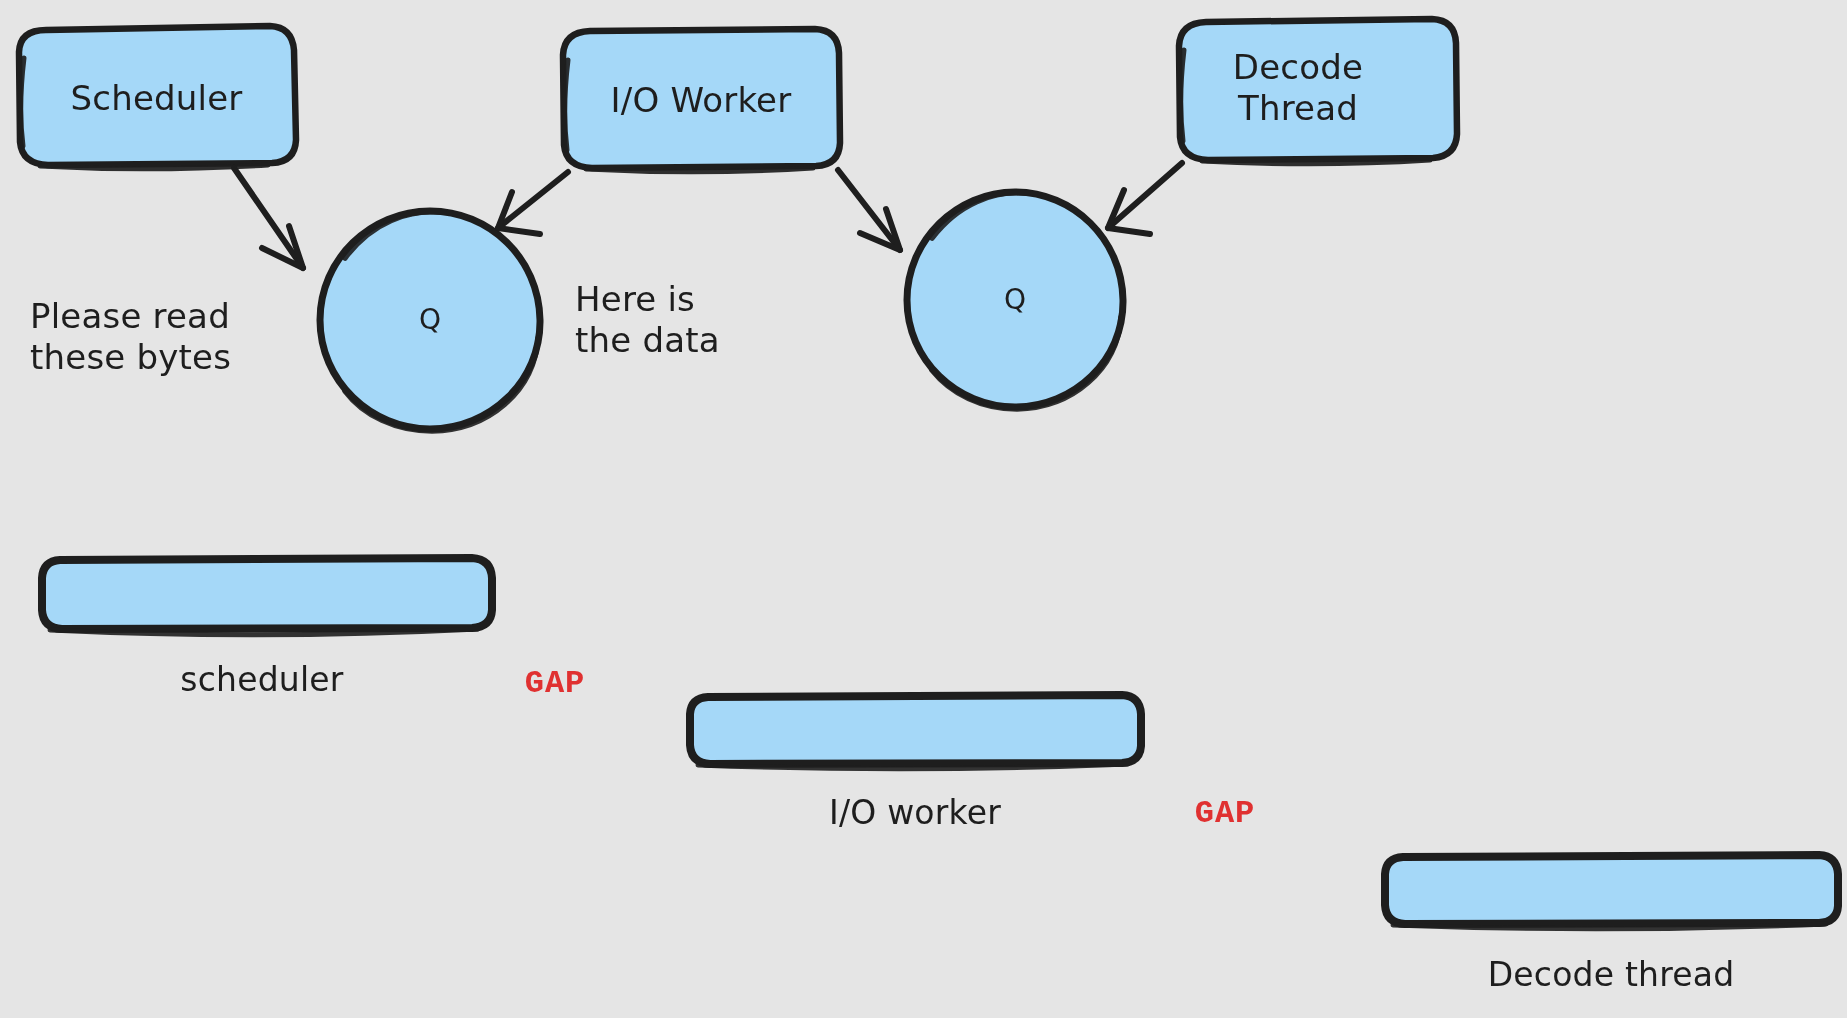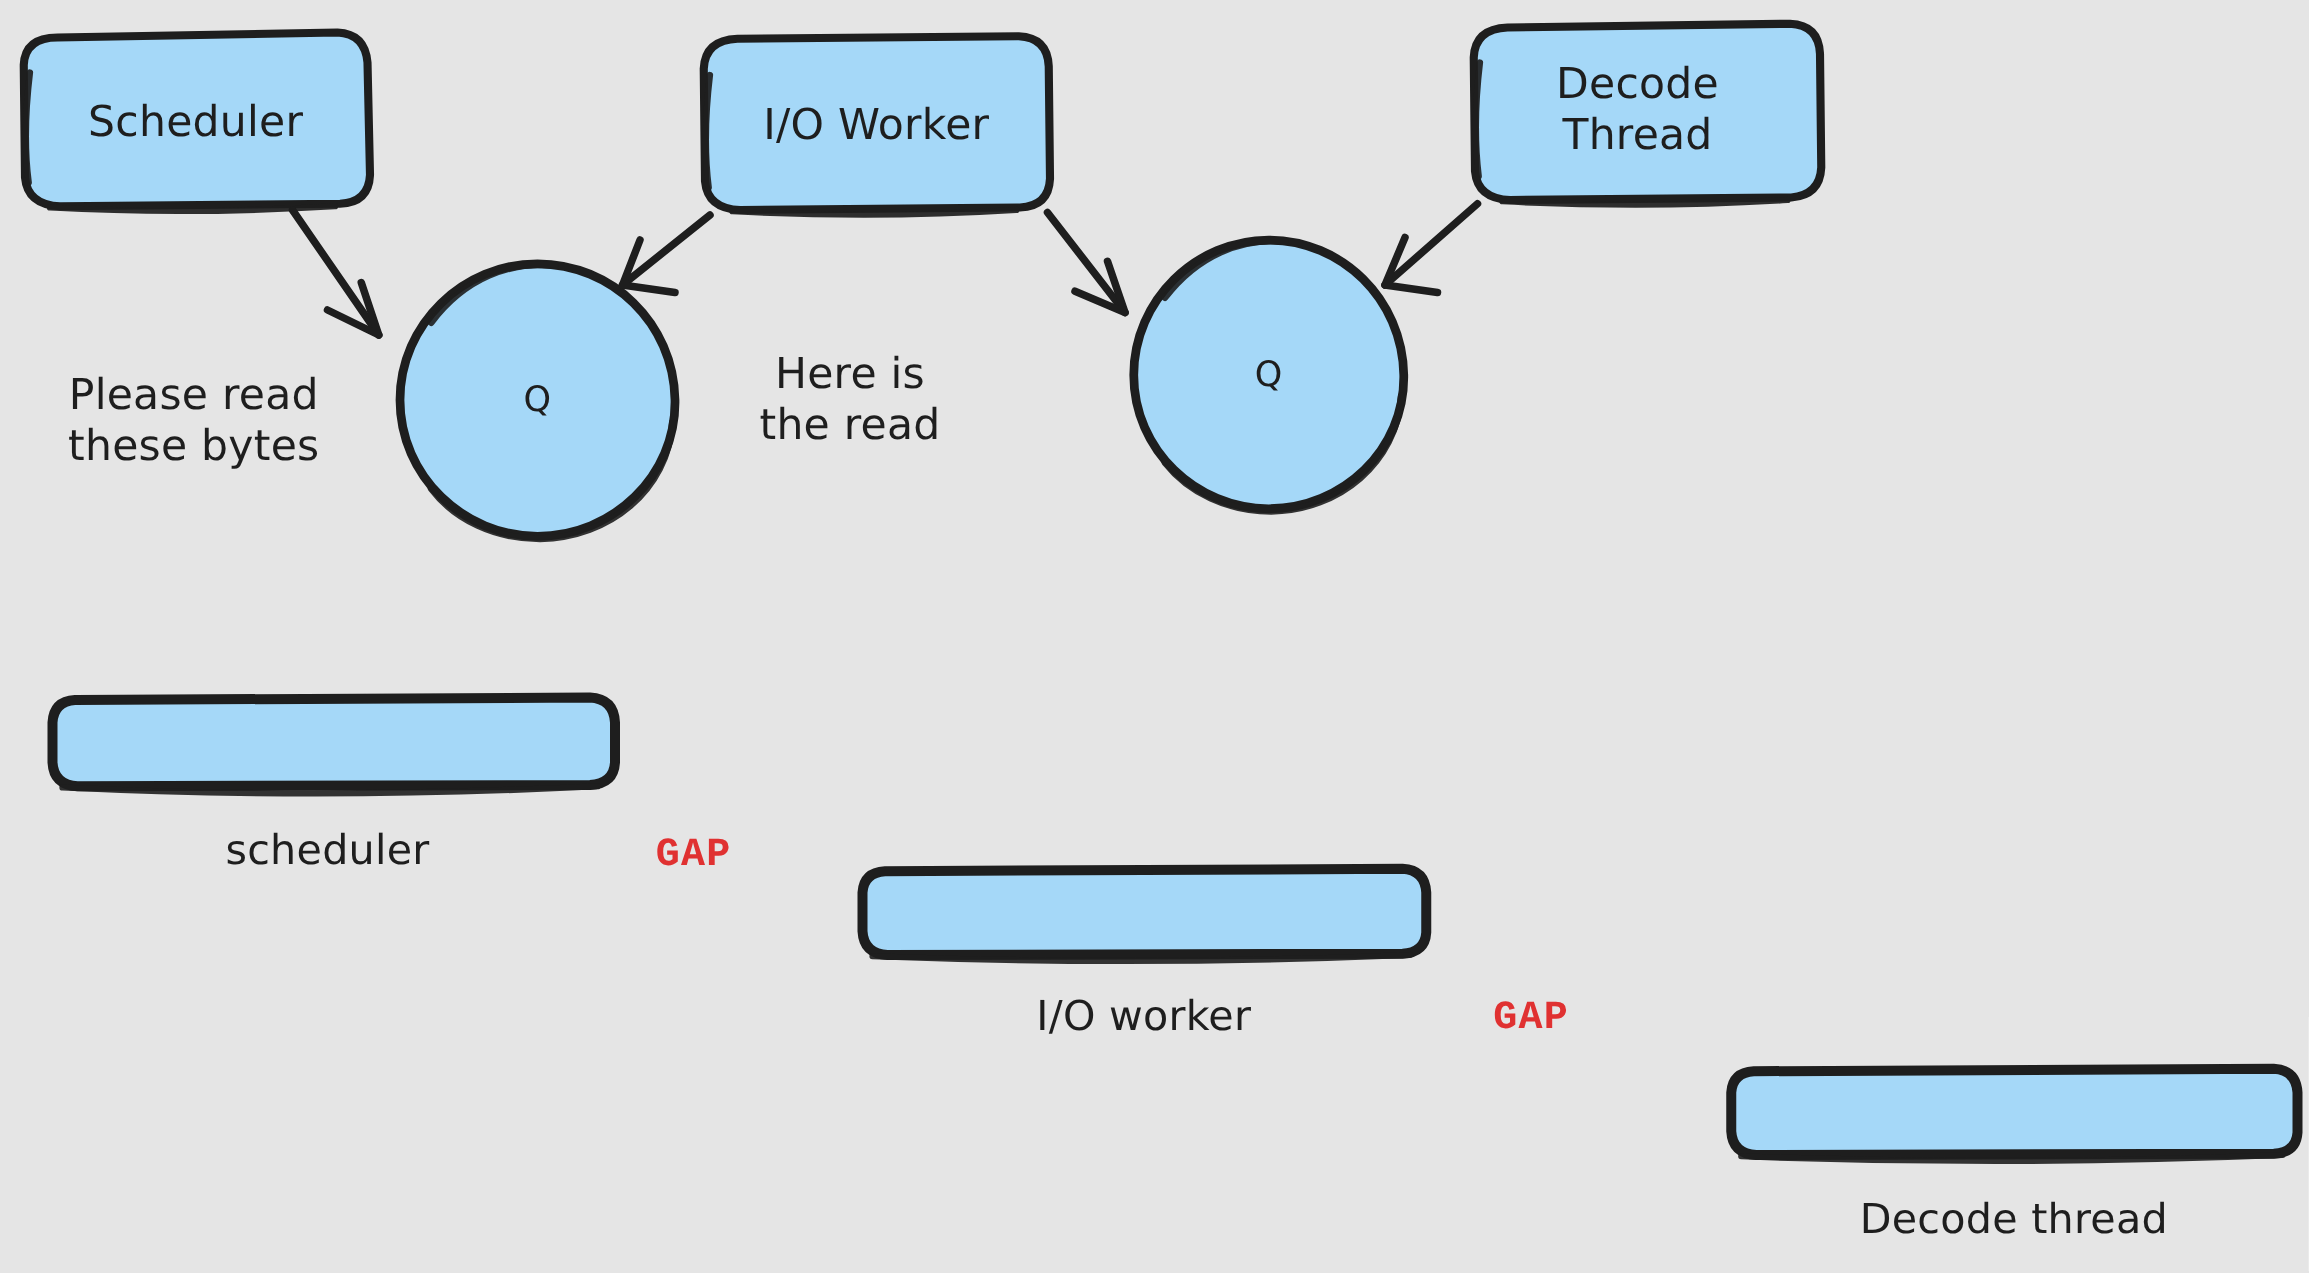--- a/index.html
+++ b/index.html
@@ -38,21 +38,21 @@
     font-size: 34px;
     text-align: center;
     font-weight: 400;
   }
   .q-label {
     font-size: 28px;
     text-align: center;
   }
   .note {
     font-size: 34px;
-    text-align: center;
+    text-align: left;
   }
   .track-label {
     font-size: 33px;
     text-align: center;
   }
   .gap-label {
     font-size: 32px;
     font-weight: 700;
     text-align: center;
     letter-spacing: 1px;
@@ -125,32 +125,32 @@
       <path d="M 1403 857 L 1819 855 Q 1837 856 1838 874 L 1838 906 Q 1837 922 1819 923 L 1405 924 Q 1386 923 1385 905 L 1385 874 Q 1386 858 1403 857 Z" fill="#a5d8f8" stroke="#1e1e1e" stroke-width="8" stroke-linecap="round" stroke-linejoin="round"></path>
       <path d="M 1393 925 Q 1608 933 1826 924" fill="none" stroke="#1e1e1e" stroke-width="5" stroke-linecap="round" opacity="0.9"></path>
     </g>
 
   </svg>
 
   <div class="lbl node-label" style="left:18px; top:78px; width:277px;">Scheduler</div>
 
   <div class="lbl node-label" style="left:562px; top:80px; width:278px;">I/O Worker</div>
 
-  <div class="lbl node-label" style="left:1178px; top:47px; width:240px;padding-left:12px;">Decode
+  <div class="lbl node-label" style="left:1178px; top:47px; width:240px;">Decode
 Thread</div>
 
   <div class="lbl q-label" style="left:380px; top:303px; width:100px;">Q</div>
 
   <div class="lbl q-label" style="left:965px; top:283px; width:100px;">Q</div>
 
   <div class="lbl note" style="left:30px; top:296px; width:250px;">Please read
 these bytes</div>
 
   <div class="lbl note" style="left:575px; top:279px; width:210px;">Here is
-the read</div>
+the data</div>
 
   <div class="lbl track-label" style="left:112px; top:660px; width:300px;">scheduler</div>
 
   <div class="lbl track-label" style="left:765px; top:793px; width:300px;">I/O worker</div>
 
   <div class="lbl track-label" style="left:1461px; top:955px; width:300px;">Decode thread</div>
 
   <div class="lbl gap-label" style="left:495px; top:664px; width:120px; color:#e03131;">GAP</div>
 
   <div class="lbl gap-label" style="left:1165px; top:794px; width:120px; color:#e03131;">GAP</div>

